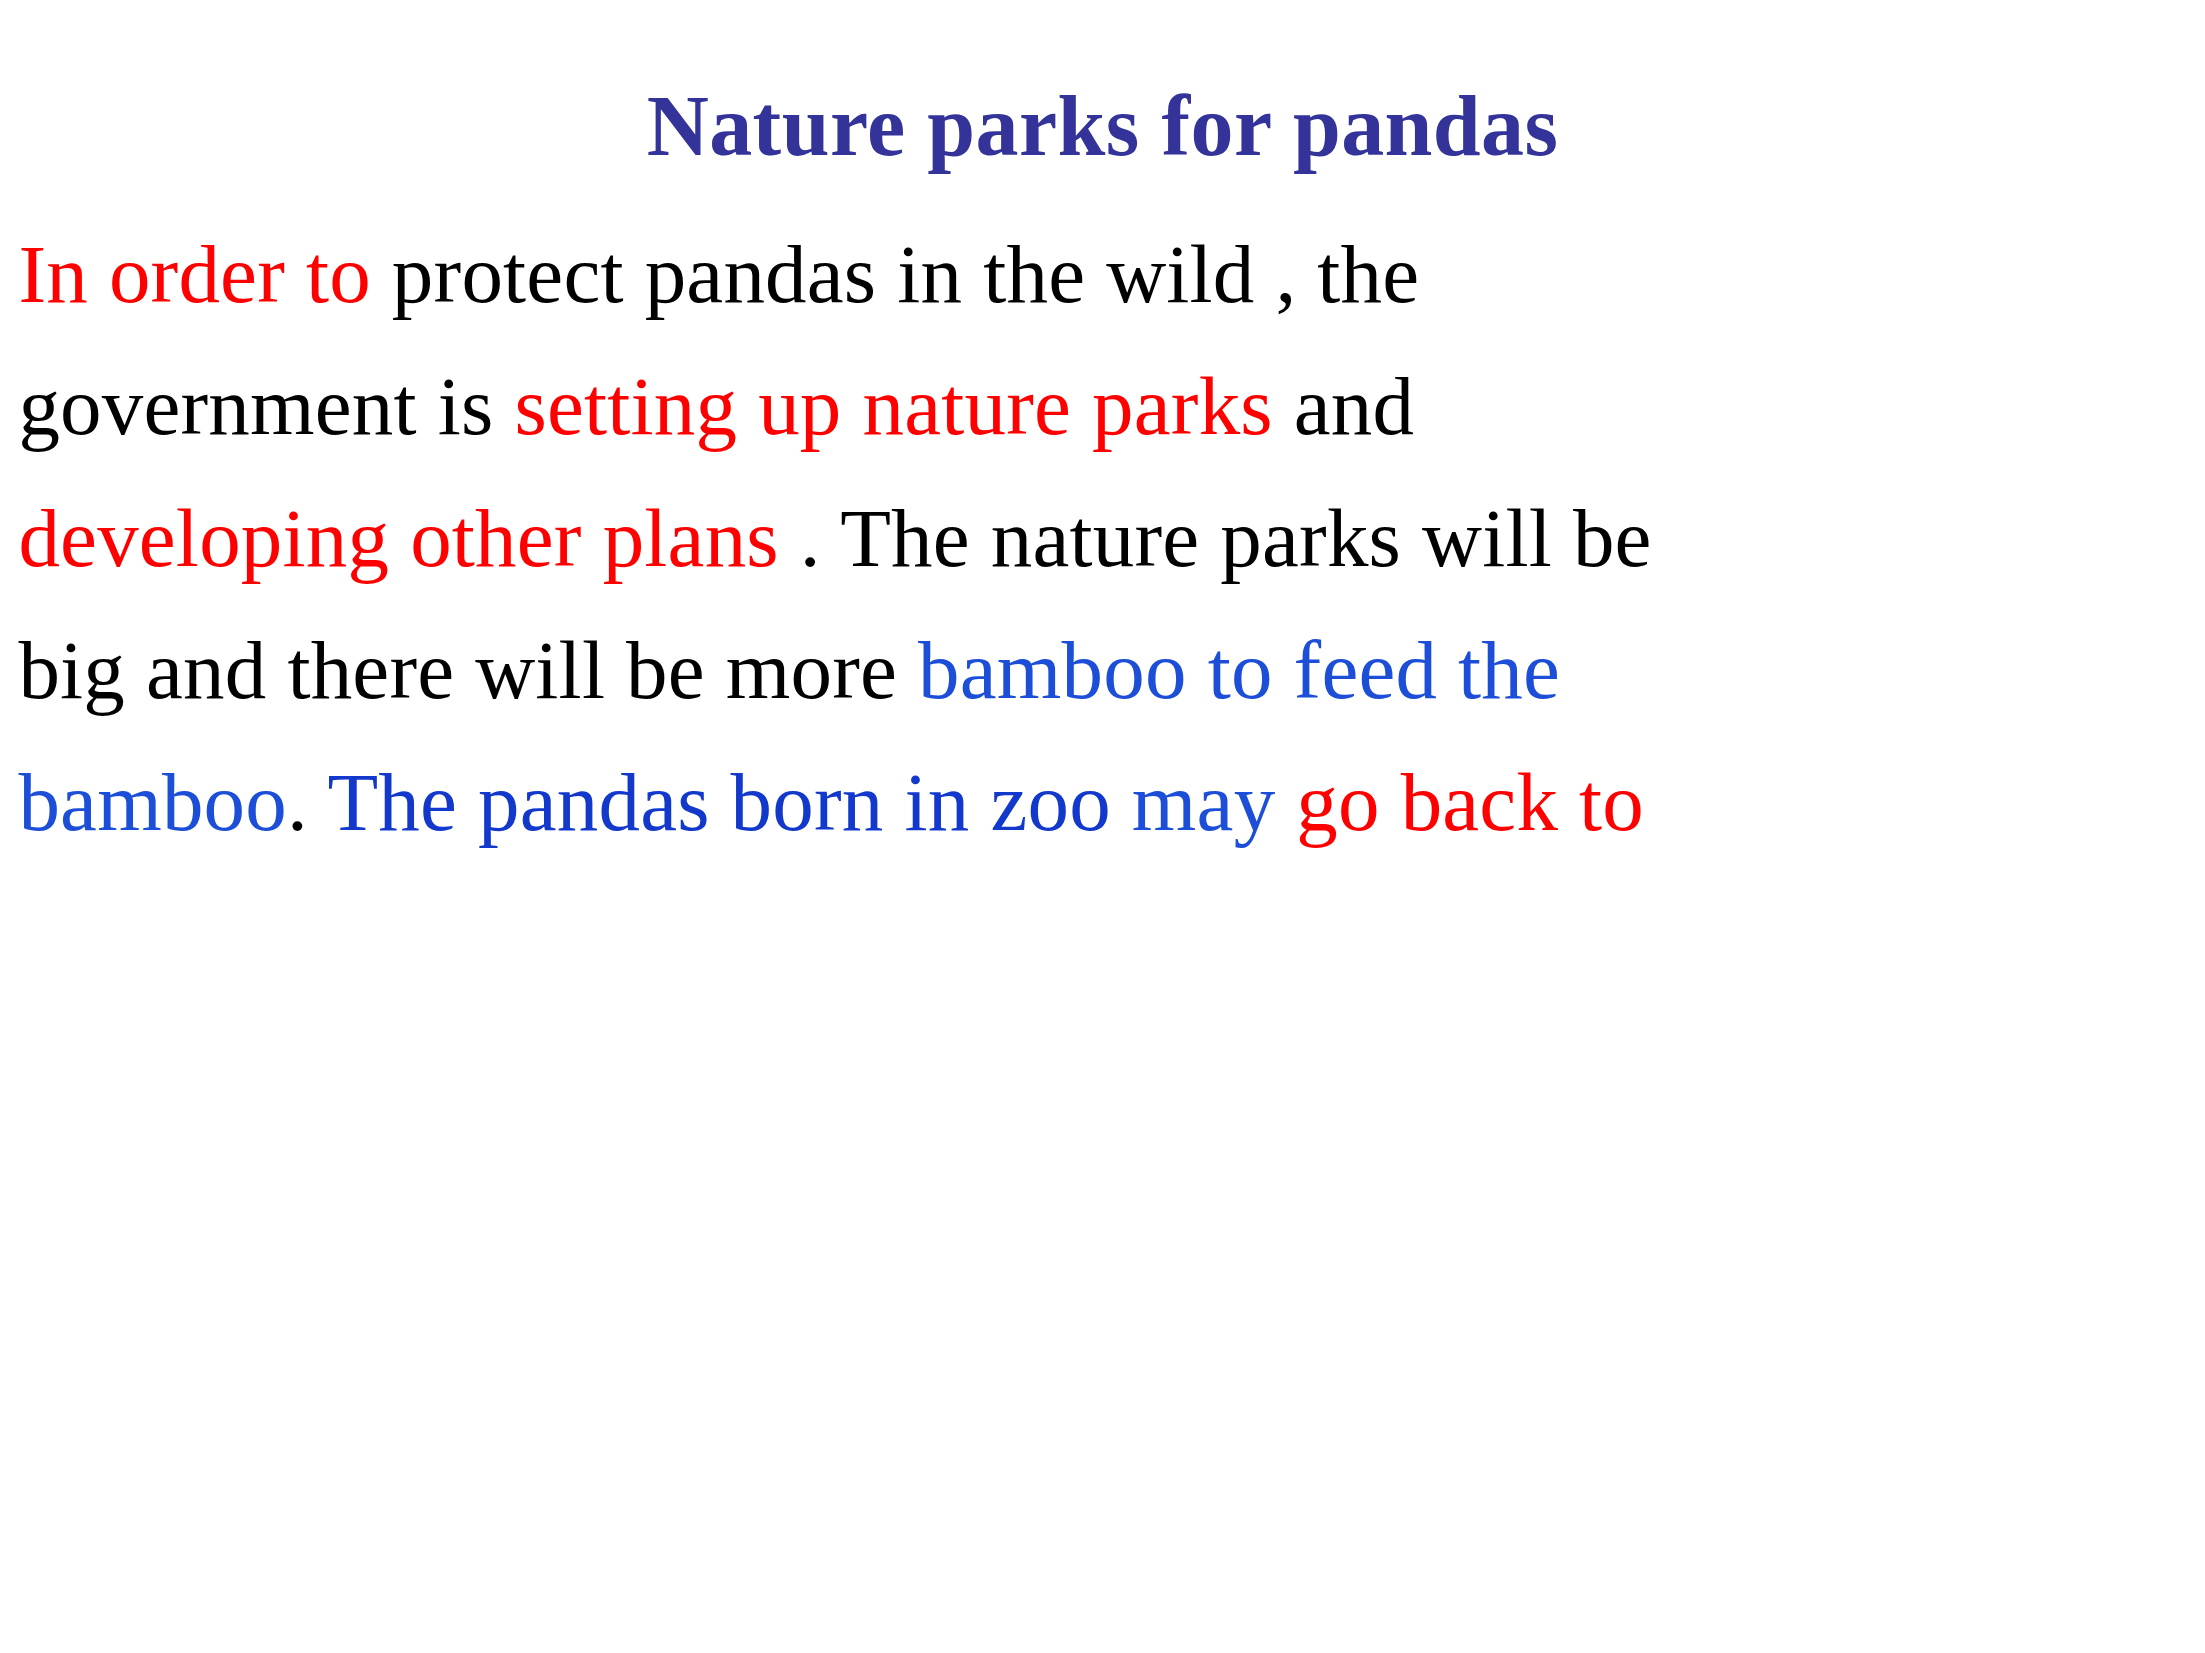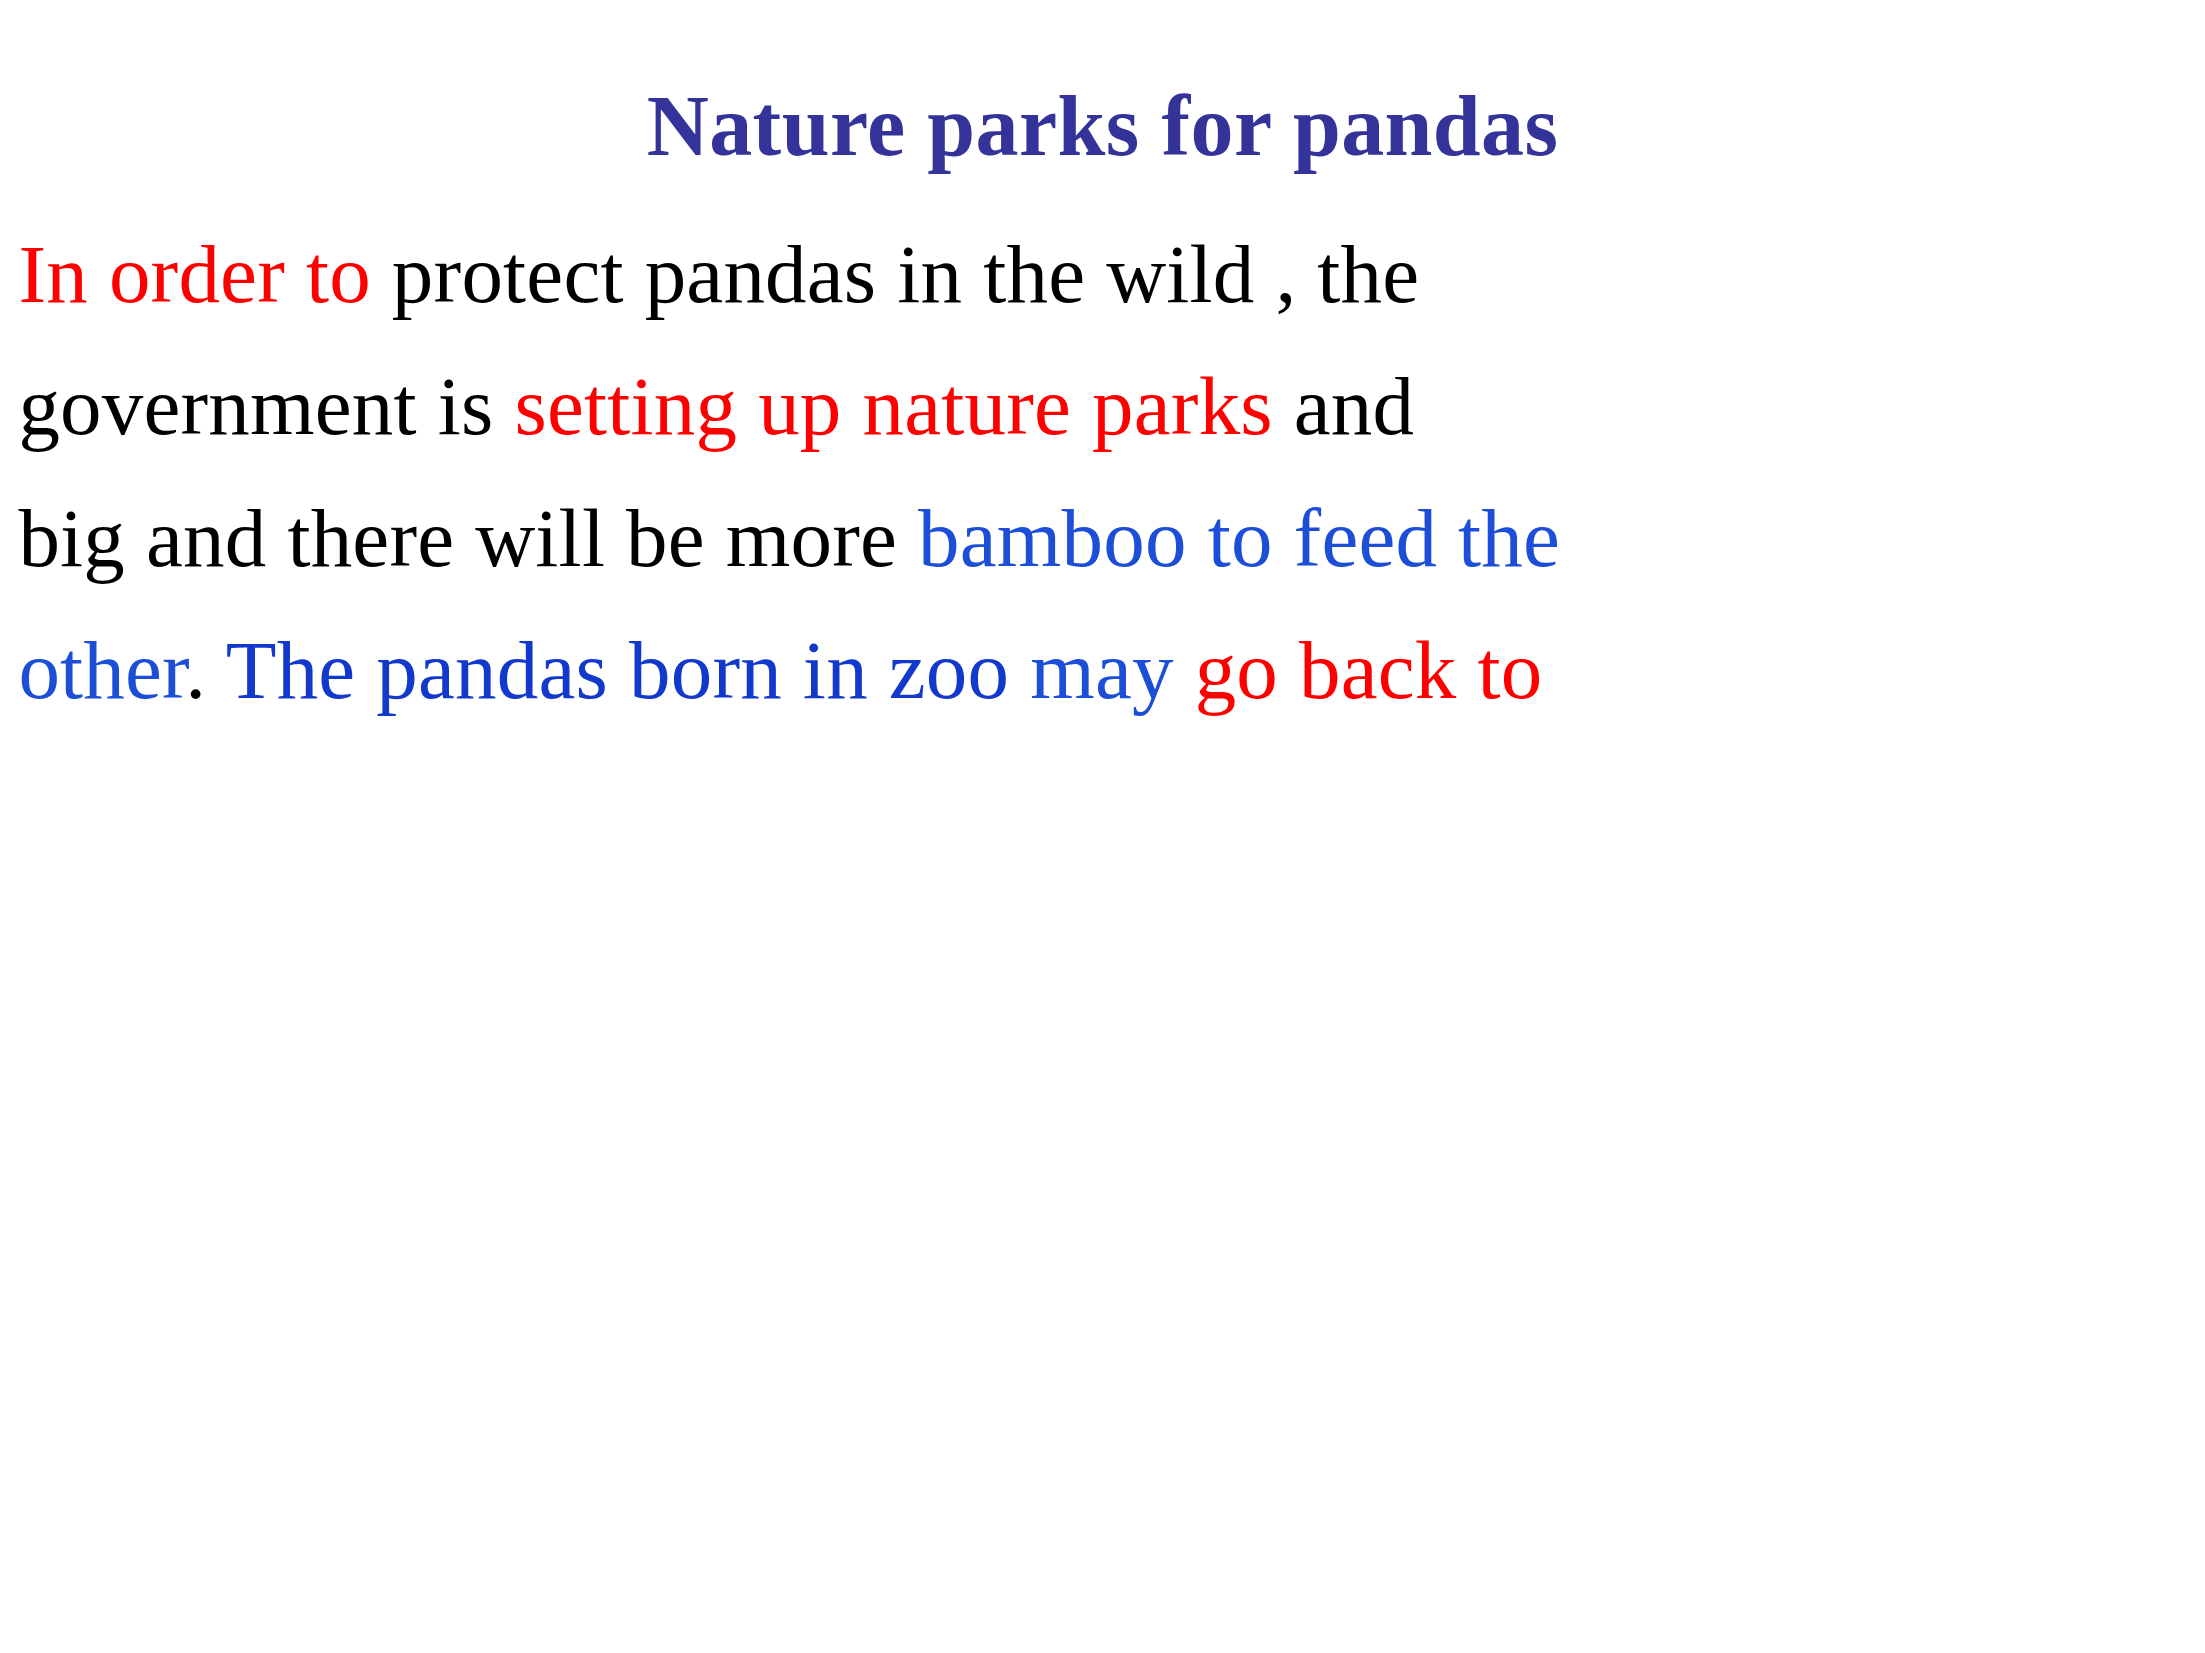--- a/index.html
+++ b/index.html
@@ -55,18 +55,19 @@
 </head>
 <body>
 
 <div class="slide">
 
   <div class="slide-title">Nature parks for pandas</div>
 
   <div class="body-block">
     <div class="body-line"><span class="seg c-red">In order to</span><span class="seg c-black"> protect pandas in the wild , the</span></div>
     <div class="body-line"><span class="seg c-black">government is </span><span class="seg c-red">setting up nature parks</span><span class="seg c-black"> and</span></div>
+    <div class="body-line"><span class="seg c-red">developing other plans</span><span class="seg c-black"> . The nature parks will be</span></div>
     <div class="body-line"><span class="seg c-black">big and there will be more </span><span class="seg c-orange">bamboo to feed the</span></div>
-    <div class="body-line"><span class="seg c-orange">other</span><span class="seg c-black">. </span><span class="seg c-blue">The pandas born in zoo </span><span class="seg c-orange">may</span><span class="seg c-black"> </span><span class="seg c-red">go back to</span></div>
+    <div class="body-line"><span class="seg c-orange">bamboo</span><span class="seg c-black">. </span><span class="seg c-blue">The pandas born in zoo </span><span class="seg c-orange">may</span><span class="seg c-black"> </span><span class="seg c-red">go back to</span></div>
   </div>
 
 </div>
 
 
 </body></html>

